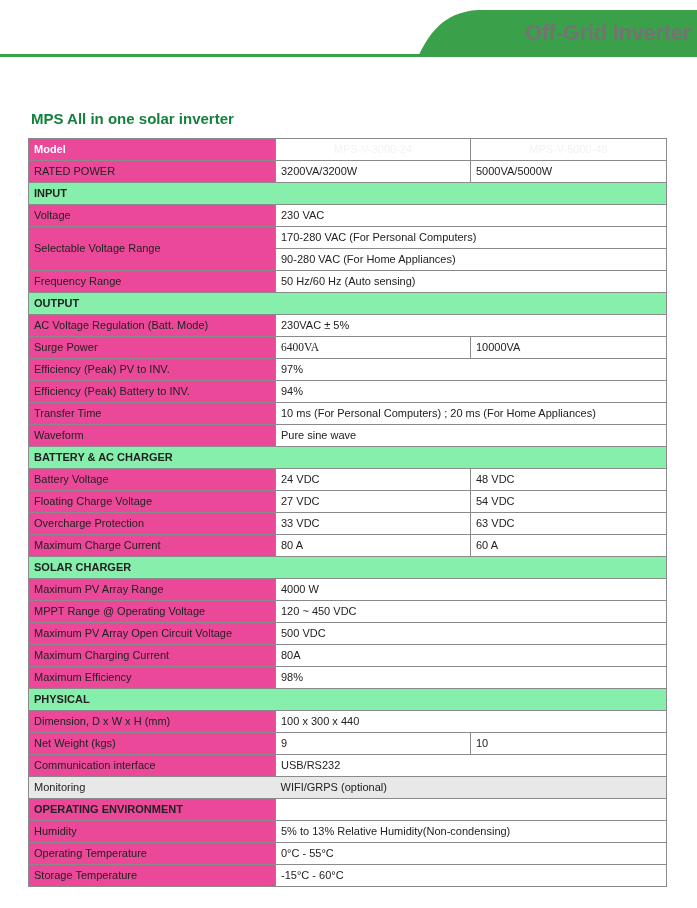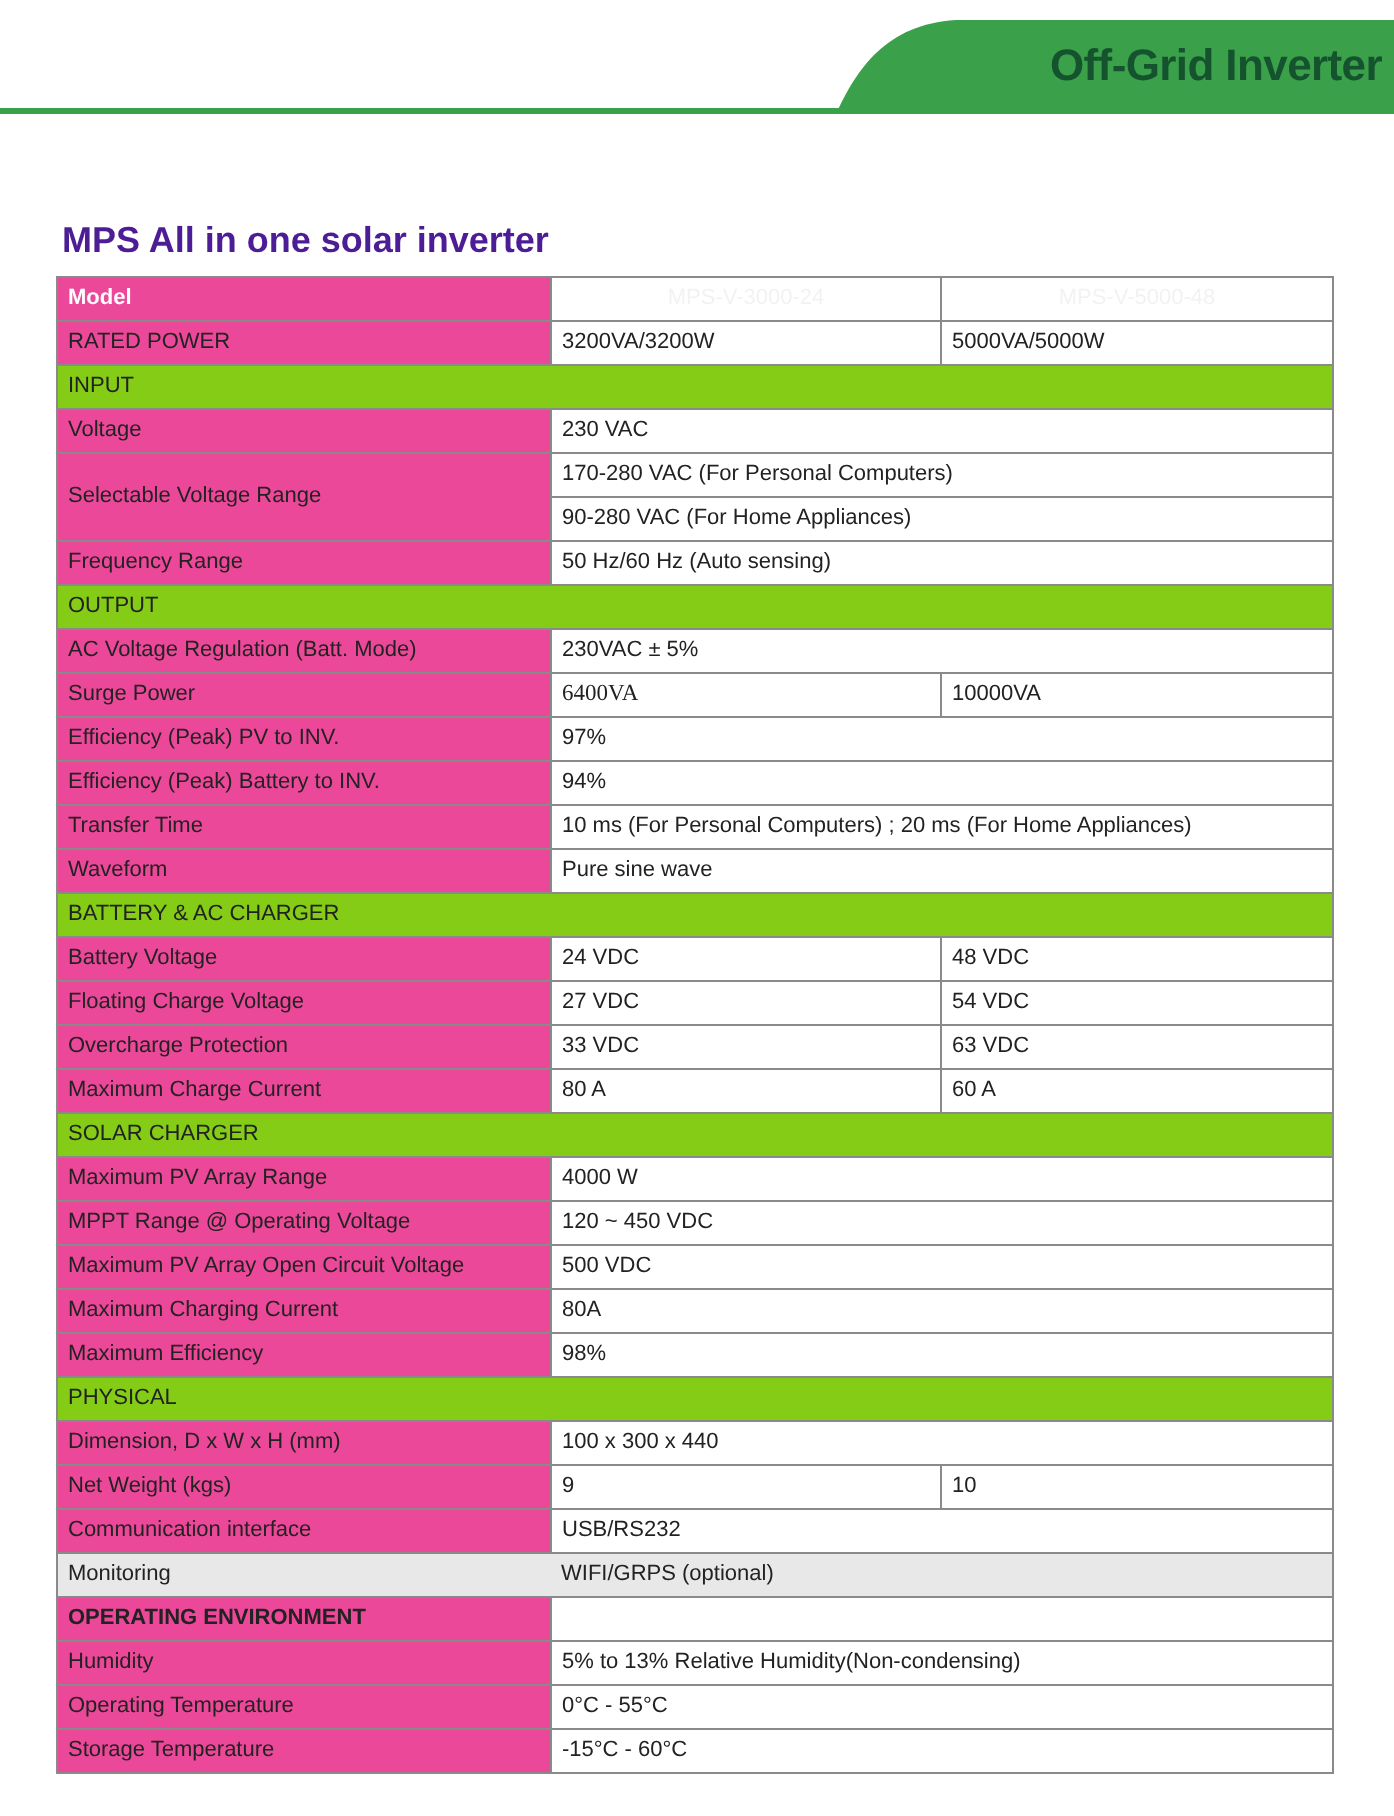--- a/index.html
+++ b/index.html
@@ -1,31 +1,31 @@
 <!DOCTYPE html>
 <html><head>
 <meta charset="utf-8">
 <style>
   html, body { margin:0; padding:0; background:#ffffff; }
   body { width:697px; height:908px; position:relative; overflow:hidden; font-family:"Liberation Sans", sans-serif; color:#222; }
   .banner-line { position:absolute; left:0; top:54px; width:697px; height:3px; background:#3aa14a; }
   .banner-tab { position:absolute; left:418px; top:10px; width:279px; height:47px; }
-  .banner-title { position:absolute; right:6px; top:20px; font-size:22px; font-weight:bold; color:#14532d; letter-spacing:-0.3px; }
-  .doc-title { position:absolute; left:31px; top:110px; font-size:18px; font-weight:bold; color:#4c1d95; }
+  .banner-title { position:absolute; right:6px; top:20px; font-size:22px; font-weight:bold; color:#737373; letter-spacing:-0.3px; }
+  .doc-title { position:absolute; left:31px; top:110px; font-size:15px; font-weight:bold; color:#15803d; }
   table.spec { position:absolute; left:28px; top:138px; width:638px; border-collapse:collapse; font-size:11px; table-layout:fixed; }
   table.spec td { border:1px solid #8a8a8a; height:21px; padding:0 5px; line-height:21px; white-space:nowrap; }
   table.spec col.c1 { width:247px; }
   table.spec col.c2 { width:195px; }
   table.spec col.c3 { width:196px; }
   .hdr td { background:#3aa14a; color:#fff; }
   .hdr td.lbl { font-weight:bold; }
   .hdr td.val { text-align:center; color:#f2f2f2; }
   td.lbl { background:#ec4899; text-align:left; }
   td.val { background:#ffffff; }
-  tr.section td { background:#84cc16; font-weight:normal; }
+  tr.section td { background:#86efac; font-weight:bold; }
   td.serif { font-family:"Liberation Serif", serif; font-size:11.5px; }
   tr.mon td { background:#e8e8e8; }
 </style>
 </head>
 <body>
 
 <div class="banner-line"></div>
 <svg class="banner-tab" viewBox="0 0 279 47" preserveAspectRatio="none">
   <path d="M0,47 C10,25 25,2 60,0 L279,0 L279,47 Z" fill="#3aa14a"></path>
 </svg>

